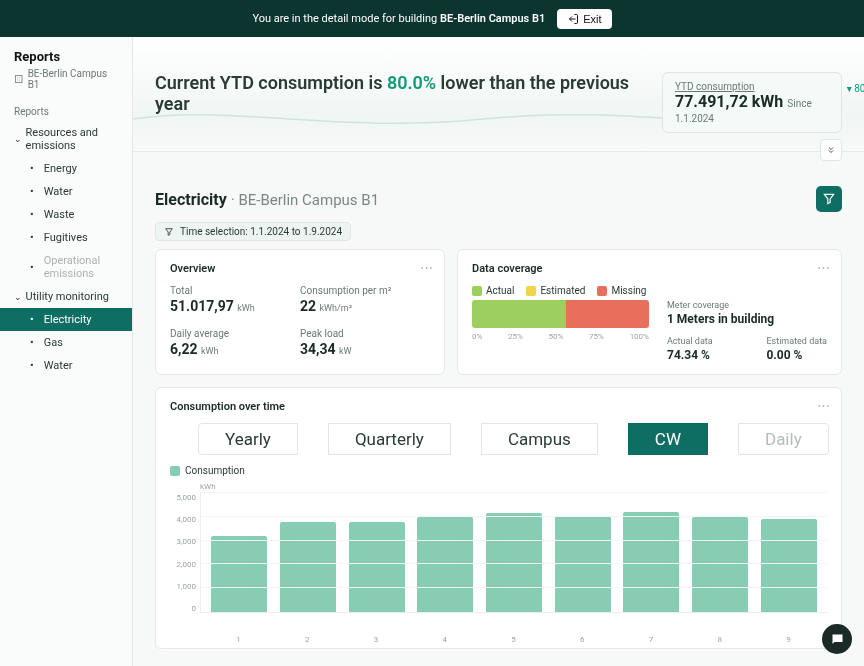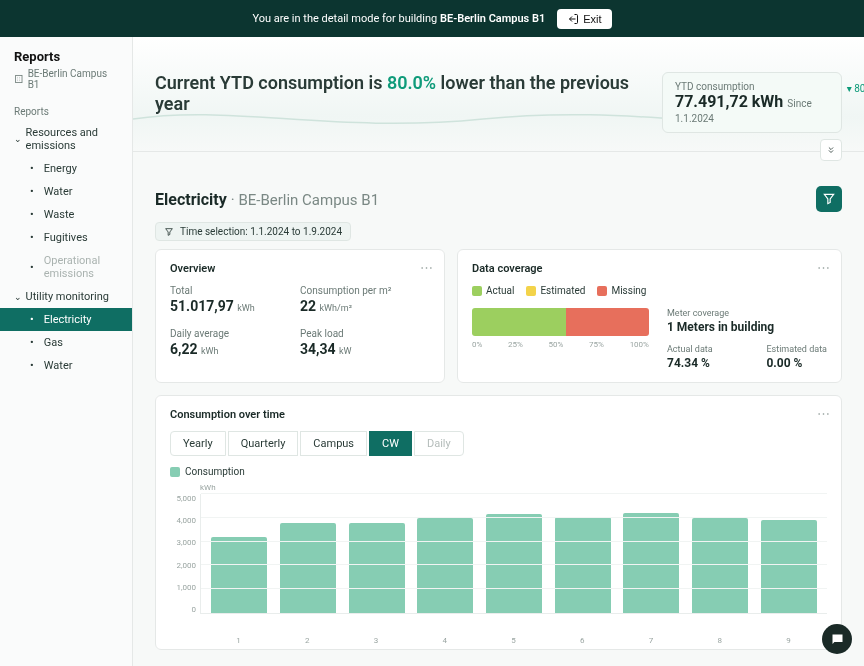--- a/index.html
+++ b/index.html
@@ -19,21 +19,21 @@
 .tree-item.lvl2::before { content:"•"; margin-right:6px; color:#2a3b37; }
 .tree-item.active { background: #0f6e63; color: #fff; }
 .tree-item.active::before { color:#fff; }
 .tree-item.muted { color: #aab3b0; }
 .chev { font-size: 9px; }
 .main { flex: 1; overflow-y: auto; position: relative; }
 .hero { display: flex; align-items: flex-start; gap: 12px; padding: 35px 22px 18px 22px; background: linear-gradient(180deg,#ffffff 0%, #f0f6f4 70%, #f7f9f8 100%); border-bottom: 1px solid #e5e8e7; position:relative; }
 .hero-title { font-size: 18px; font-weight: 600; color: #2a3b37; flex:1; }
 .hero-title .pct { color: #0f9b7a; }
 .ytd-card { border: 1px solid #dfe6e3; background:#f4faf7; border-radius: 6px; padding: 8px 12px; min-width: 180px; position: relative; }
-.ytd-label { font-size: 10px; color: #6b7a76; }
+.ytd-label { font-size: 10px; color: #6b7a76; text-decoration: underline; }
 .ytd-value { font-size: 16px; font-weight: 700; color: #1a2a27; }
 .ytd-value .since { font-size: 10px; font-weight: 400; color:#6b7a76; }
 .ytd-since2 { font-size: 10px; color:#6b7a76; margin-top:2px; }
 .ytd-delta { position:absolute; right:-40px; top:10px; font-size:10px; color:#0f9b7a; }
 .expand-btn { position:absolute; right:22px; bottom:-10px; width:22px; height:22px; background:#fff; border:1px solid #dfe6e3; border-radius:4px; display:flex; align-items:center; justify-content:center; font-size:10px; cursor:pointer; }
 .section-header { display:flex; align-items:center; padding: 34px 22px 4px; gap:6px; }
 .section-header h2 { font-size: 16px; font-weight: 700; color:#1a2a27; }
 .section-header .sub { color:#7a8884; font-weight:400; font-size:15px; }
 .funnel-btn { margin-left:auto; width:26px; height:26px; background:#0f6e63; border-radius:5px; display:flex; align-items:center; justify-content:center; cursor:pointer; }
 .funnel-btn svg { width:14px; height:14px; }
@@ -42,35 +42,35 @@
 .cards-row { display:flex; gap:12px; padding:0 22px; }
 .card { background:#fff; border:1px solid #e5e8e7; border-radius:6px; padding:12px 14px; position:relative; }
 .card-title { font-size:11px; font-weight:600; color:#1a2a27; margin-bottom:10px; }
 .card .dots { position:absolute; right:10px; top:10px; color:#9aa5a2; font-size:13px; cursor:pointer; letter-spacing:1px; }
 .overview { width: 290px; }
 .ov-grid { display:grid; grid-template-columns: 1fr 1fr; row-gap:14px; }
 .stat-label { font-size:10px; color:#6b7a76; margin-bottom:2px; }
 .stat-value { font-size:14px; font-weight:700; color:#1a2a27; }
 .stat-value .unit { font-size:9px; font-weight:400; color:#6b7a76; }
 .coverage { flex:1; }
-.legend { display:flex; gap:12px; font-size:10px; color:#2a3b37; margin-bottom:12px; }
+.legend { display:flex; gap:12px; font-size:10px; color:#2a3b37; margin-bottom:4px; }
 .legend-item { display:flex; align-items:center; gap:4px; }
 .swatch { width:10px; height:10px; border-radius:2px; }
 .cov-body { display:flex; gap:18px; }
 .cov-bar-wrap { flex:1; }
 .cov-bar { height:28px; border-radius:3px; overflow:hidden; display:flex; margin-bottom:4px; }
 .cov-seg { height:100%; }
 .cov-ticks { display:flex; justify-content:space-between; font-size:8px; color:#9aa5a2; }
 .cov-stats { width:160px; display:grid; grid-template-columns:1fr; column-gap:10px; row-gap:10px; }
 .cov-stats .stat-label { font-size:9px; }
 .cov-stats .stat-value { font-size:12px; }
 .cov-stats .full { grid-column:1/3; }
 .chart-card { margin:12px 22px 0; padding:12px 14px 4px; }
 .tabs { display:flex; gap:2px; margin-bottom:10px; }
-.tab { padding:5px 12px; font-size:11px; border:1px solid #dfe6e3; background:#fff; cursor:pointer; color:#2a3b37; }
+.tab { padding:5px 26px; font-size:17px; border:1px solid #dfe6e3; background:#fff; cursor:pointer; color:#2a3b37;margin-left:28px; }
 .tab:first-child { border-radius:4px 0 0 4px; }
 .tab:last-child { border-radius:0 4px 4px 0; }
 .tab.active { background:#0f6e63; border-color:#0f6e63; color:#fff; }
 .tab.disabled { color:#b5bdbb; cursor:default; }
 .chart-legend { font-size:10px; color:#2a3b37; display:flex; align-items:center; gap:5px; margin-bottom:6px; }
 .chart-area { display:flex; height:140px; }
 .y-axis { display:flex; flex-direction:column; justify-content:space-between; font-size:8px; color:#9aa5a2; width:30px; text-align:right; padding-right:4px; height:120px; }
 .plot { flex:1; position:relative; height:120px; border-left:1px solid #e9edec; border-bottom:1px solid #e9edec; }
 .grid-line { position:absolute; left:0; right:0; border-top:1px solid #f1f4f3; }
 .bars { position:absolute; inset:0; display:flex; align-items:flex-end; justify-content:space-around; padding:0 4px; }

